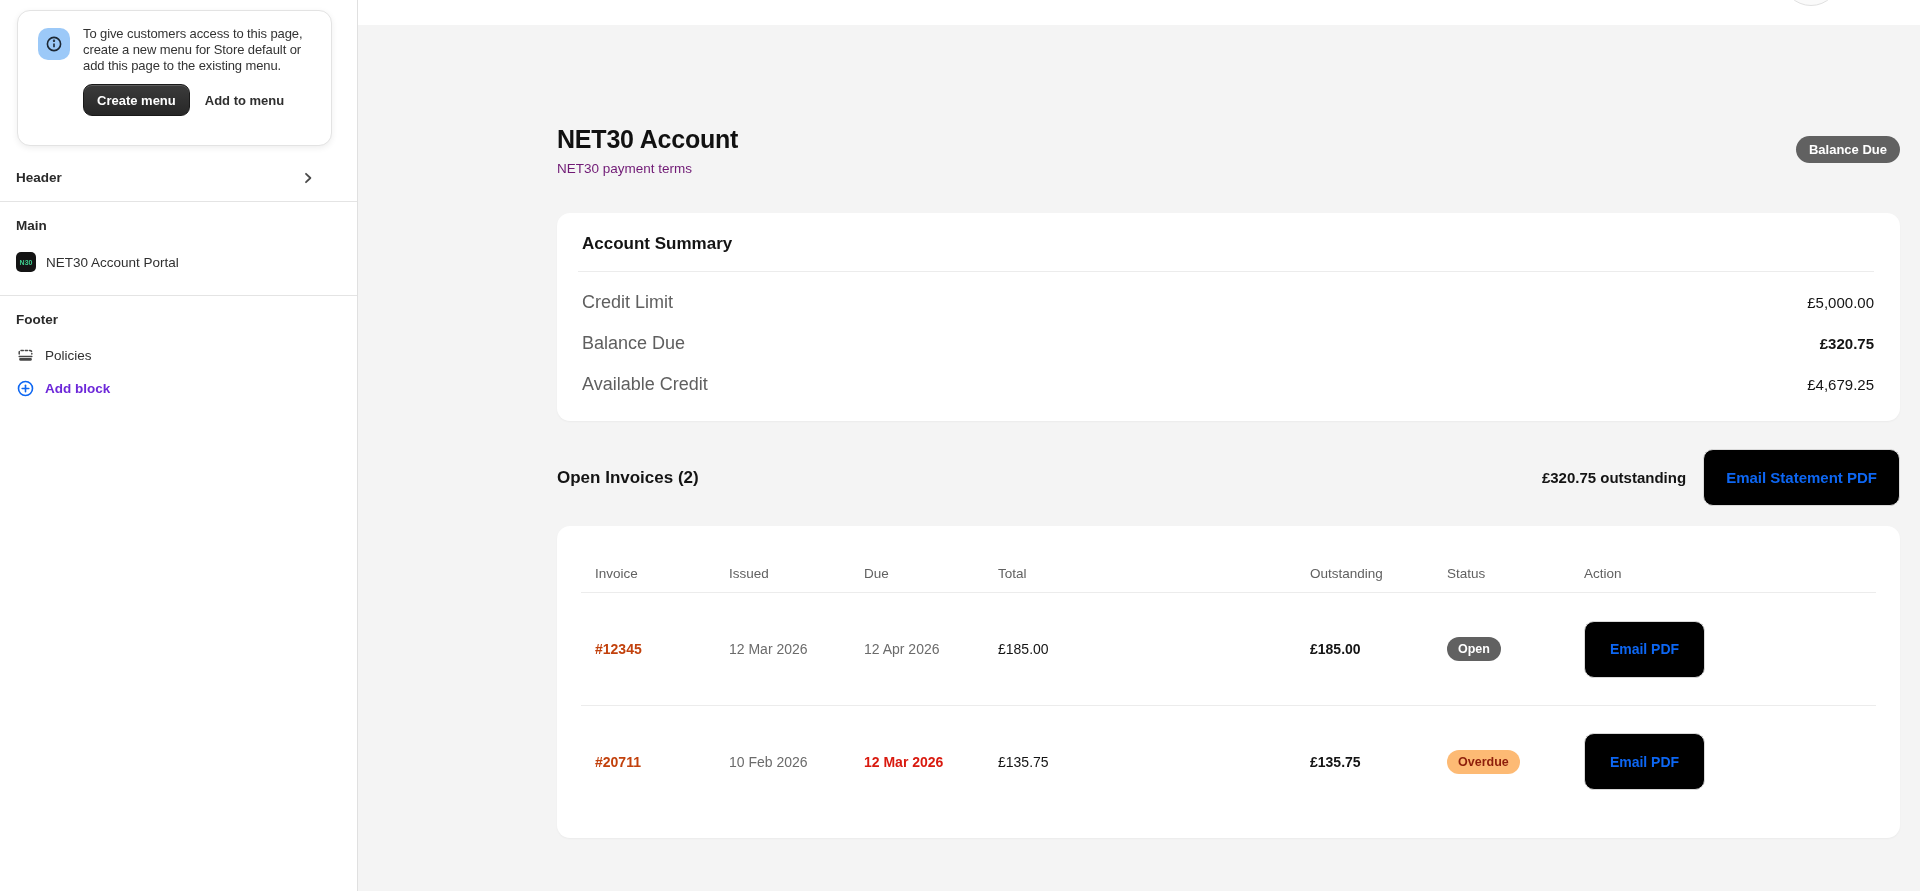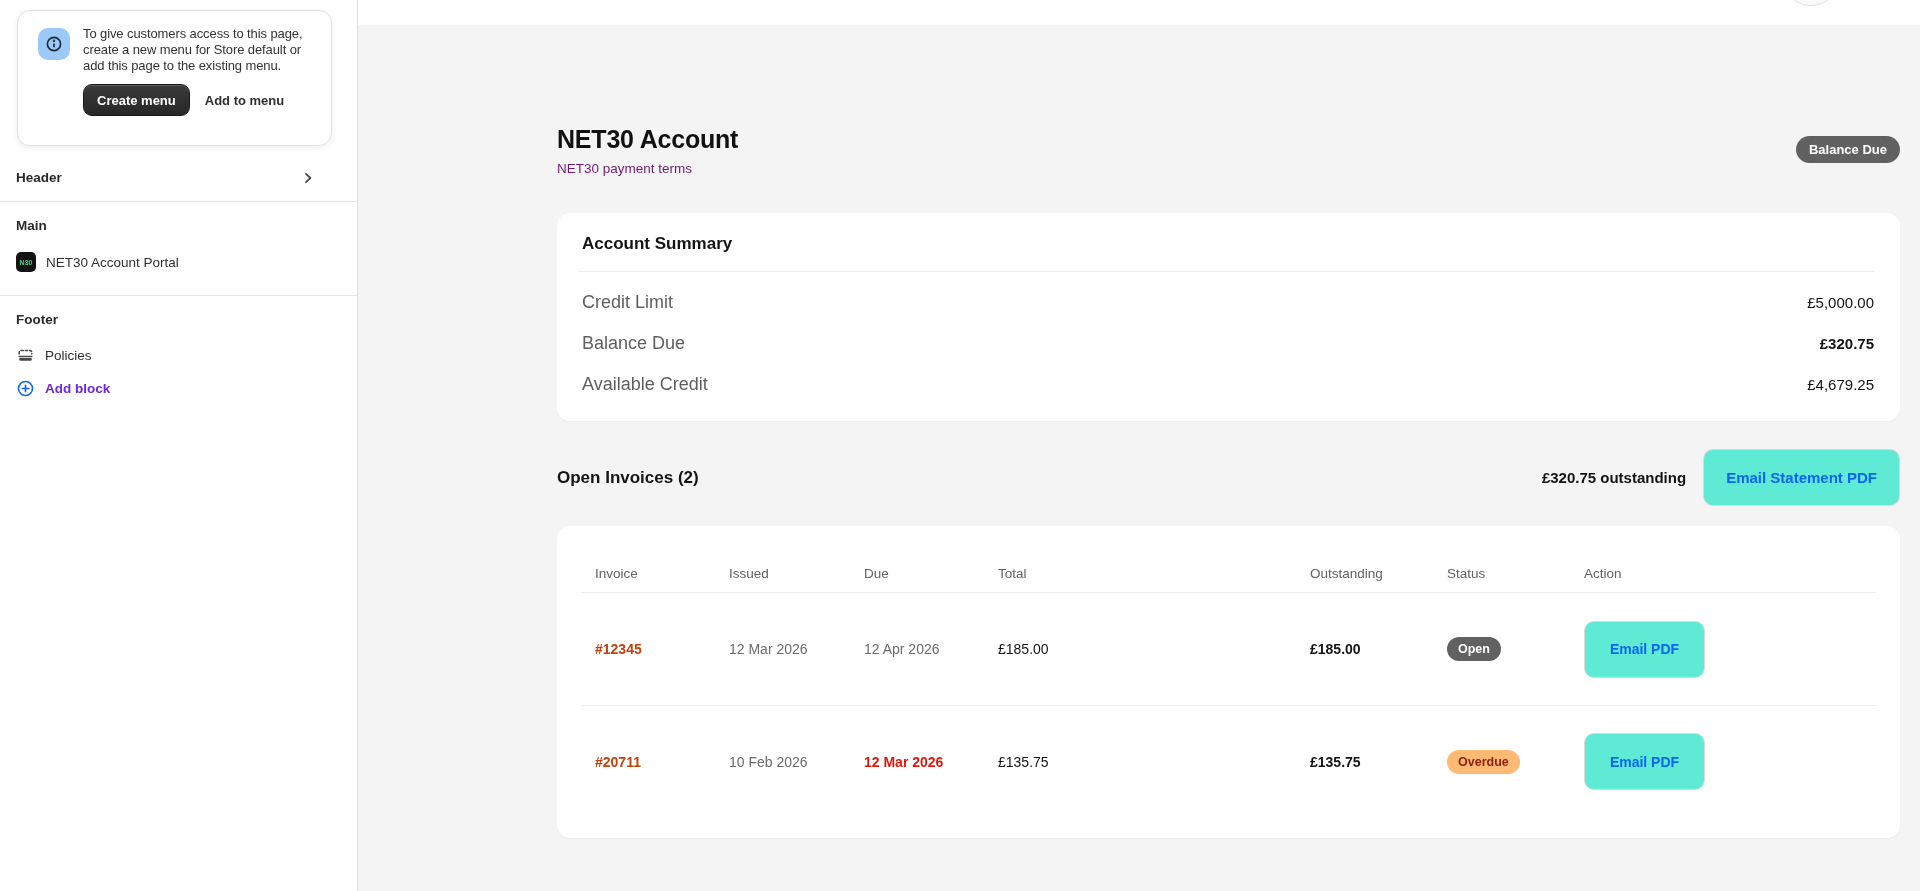--- a/index.html
+++ b/index.html
@@ -99,21 +99,21 @@
   .summary-row .s-value { font-size:15px; color:#141414; }
   .summary-row.bold .s-value { font-weight:bold; }
 
   .invoices-bar {
     margin-top:28px; height:57px; display:flex; align-items:center;
   }
   .invoices-heading { font-size:17px; font-weight:bold; color:#141414; }
   .invoices-bar .spacer { flex:1; }
   .outstanding-total { font-size:15px; font-weight:bold; color:#141414; margin-right:17px; }
   .btn-outline-blue {
-    background:#5eead4; border:1px solid #d9d9d9; border-radius:10px; cursor:pointer;
+    background:#000000; border:1px solid #d9d9d9; border-radius:10px; cursor:pointer;
     color:#0d66f2; font-weight:bold; font-family:inherit;
   }
   .btn-statement { height:57px; padding:0 22px; font-size:15px; }
 
   .table-card { margin-top:20px; padding:28px 24px 0; }
   .inv-grid { display:grid; grid-template-columns:134px 135px 134px 312px 137px 137px 1fr; align-items:center; }
   .inv-grid > div { padding-left:14px; }
   .inv-head { height:39px; border-bottom:1px solid #ececec; }
   .inv-head > div { font-size:13.5px; color:#616161; align-self:center; }
   .inv-row { height:112px; }

